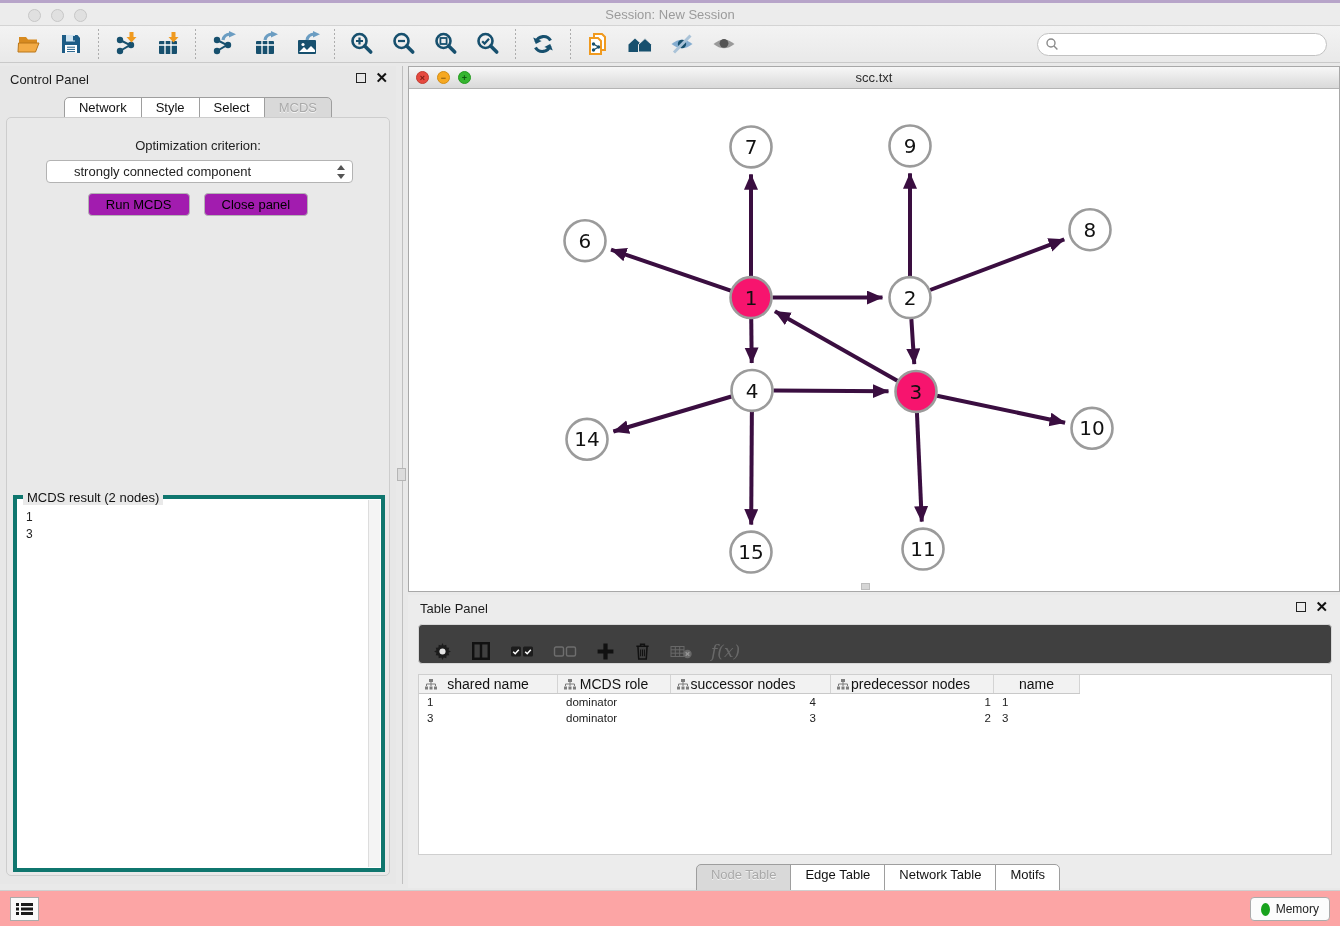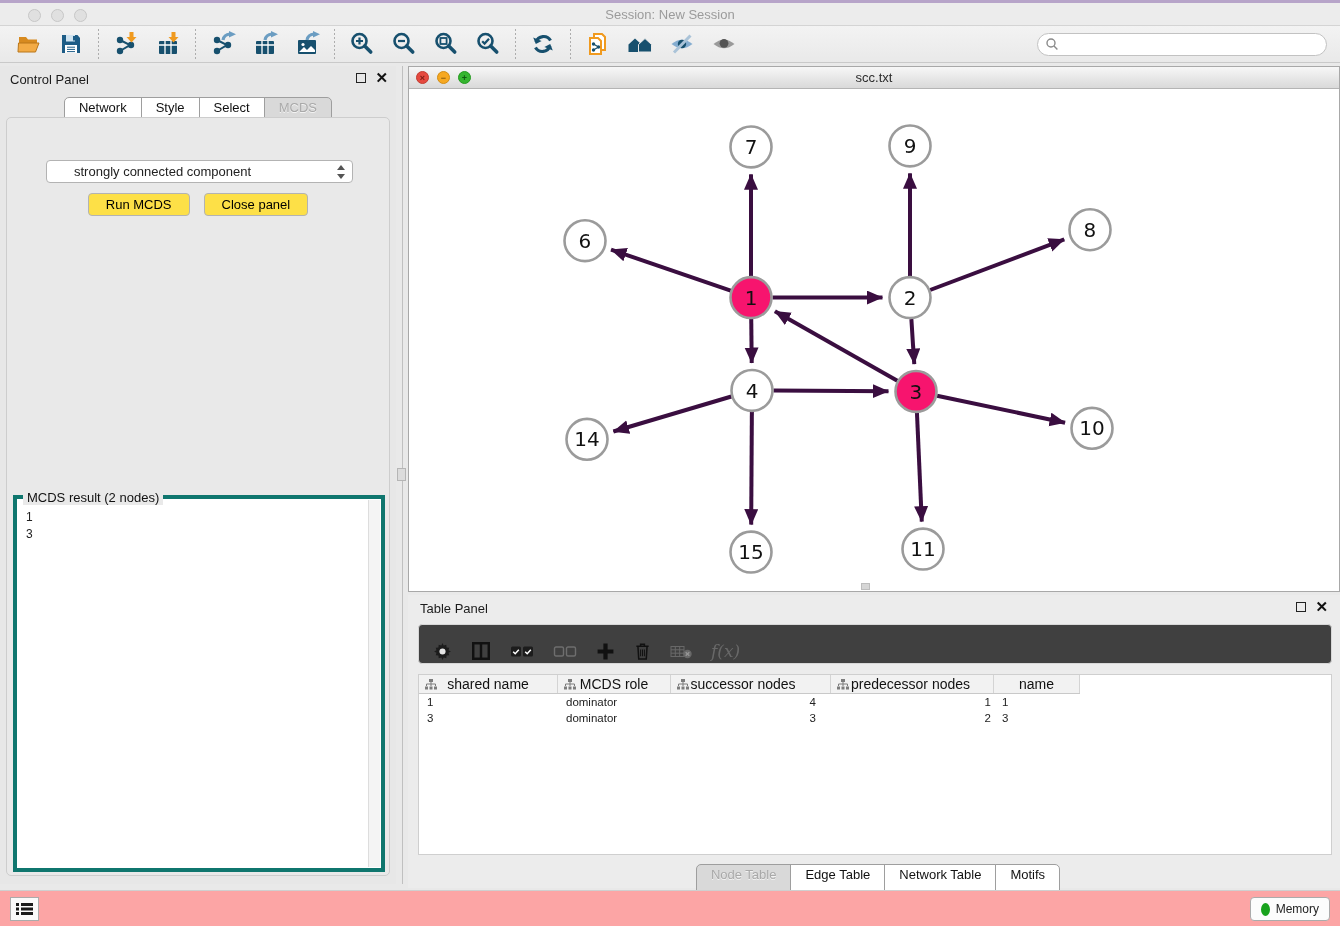--- a/index.html
+++ b/index.html
@@ -45,21 +45,21 @@
                 border:1px solid #cdcdcd; border-radius:5px; }
   .opt-label { position:absolute; top:20px; left:0; right:0; text-align:center; font-size:13px; }
   .dropdown { position:absolute; left:39px; right:36px; top:42px; height:23px; background:#fff;
               border:1px solid #b3b3b3; border-radius:4px; line-height:21px; padding-left:27px; font-size:13px; }
   .dd-stepper { position:absolute; right:5px; top:3px; width:12px; height:16px; }
   .dd-stepper:before { content:""; position:absolute; left:2px; top:1px; border-left:4px solid transparent;
               border-right:4px solid transparent; border-bottom:5px solid #555; }
   .dd-stepper:after { content:""; position:absolute; left:2px; bottom:1px; border-left:4px solid transparent;
               border-right:4px solid transparent; border-top:5px solid #555; }
   .cp-buttons { position:absolute; top:75px; left:0; right:0; display:flex; justify-content:center; gap:14px; }
-  .btn { height:23px; line-height:21px; padding:0 17px; background:#fde047; border:1px solid #b3b3b3;
+  .btn { height:23px; line-height:21px; padding:0 17px; background:#a21caf; border:1px solid #b3b3b3;
          border-radius:4px; font-size:13px; }
   .result-box { position:absolute; left:6px; top:377px; width:372px; height:377px;
                 border:4px solid #0f766e; background:#fff; }
   .result-legend { position:absolute; top:-9px; left:6px; background:#e9e9e9; padding:0 4px; font-size:13px; color:#111; }
   .result-text { position:absolute; left:1px; top:2px; right:14px; bottom:1px; padding:8px 8px; font-size:12px;
                  line-height:17px; white-space:pre-line; overflow:hidden; }
   .result-scroll { position:absolute; right:1px; top:1px; bottom:1px; width:12px; background:#f4f4f4;
                    border-left:1px solid #ddd; }
 
   
@@ -314,20 +314,21 @@
         <span class="close-x">✕</span>
       </span>
     </div>
     <div class="cp-tabs" id="cp-tabs">
         <div class="tab">Network</div>
         <div class="tab">Style</div>
         <div class="tab">Select</div>
         <div class="tab selected">MCDS</div>
       </div>
     <div class="cp-content">
+      <div class="opt-label">Optimization criterion:</div>
       <div class="dropdown">
         <span>strongly connected component</span>
         <span class="dd-stepper"></span>
       </div>
       <div class="cp-buttons">
         <button class="btn">Run MCDS</button>
         <button class="btn">Close panel</button>
       </div>
       <div class="result-box">
         <span class="result-legend">MCDS result (2 nodes)</span>

